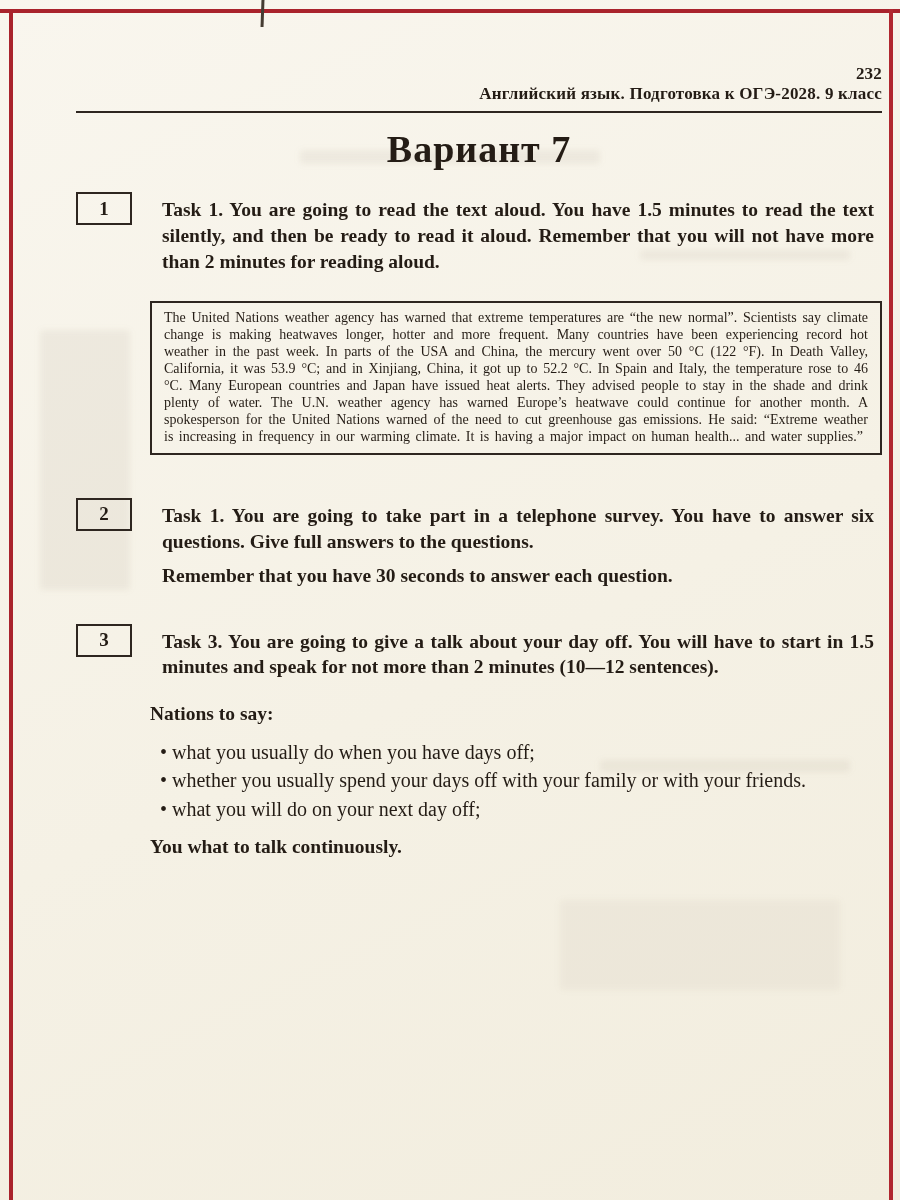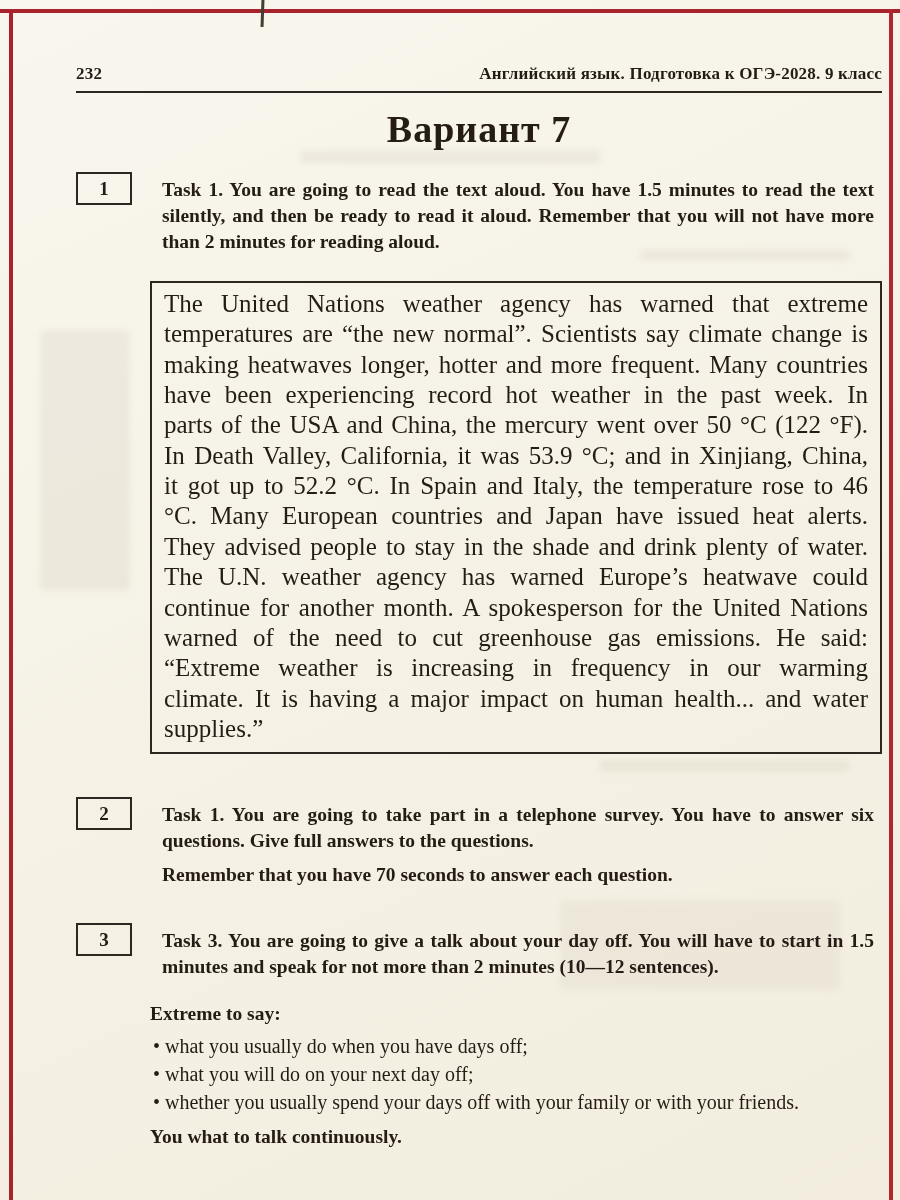--- a/index.html
+++ b/index.html
@@ -24,21 +24,21 @@
   .g2 { left:640px; top:250px; width:210px; height:10px; }
   .g3 { left:40px;  top:330px; width:90px;  height:260px; }
   .g4 { left:600px; top:760px; width:250px; height:12px; }
   .g5 { left:560px; top:900px; width:280px; height:90px; background:rgba(110,95,75,0.05); }
 
   .content { position:absolute; left:76px; top:64px; width:806px; }
 
   .page-header {
     display:flex; justify-content:space-between; align-items:flex-end;
     font-size:17px; font-weight:bold; letter-spacing:0.2px;
-    padding-bottom:7px; border-bottom:2px solid #2e2620;
+    padding-bottom:7px; border-bottom:2px solid #2e2620;flex-direction:column;
   }
   .variant-title {
     margin:14px 0 18px 0;
     text-align:center; font-size:38px; font-weight:bold; letter-spacing:1px;
   }
 
   .task { display:flex; align-items:flex-start; }
   .task-1 { margin-top:10px; }
   .task-2 { margin-top:40px; }
   .task-3 { margin-top:24px; }
@@ -48,27 +48,27 @@
     display:flex; align-items:center; justify-content:center;
     font-weight:bold; font-size:19px;
   }
   .task-body { flex:1; font-weight:bold; font-size:19.5px; line-height:1.33; text-align:justify; }
   .task-body p { margin:8px; }
 
   .reading-box {
     margin:18px 0 0 74px;
     border:2px solid #2e2620;
     padding:6px 12px 8px 12px;
-    font-size:25px; line-height:1.215; text-align:justify;
+    font-size:14px; line-height:1.215; text-align:justify;
     word-spacing:2px;
   }
 
   .say-block { margin:12px 0 0 74px; font-size:20px; line-height:1.42; }
   .say-label { font-weight:bold; font-size:19.5px; margin:0 0 4px 0; }
-  .say-list  { list-style:none; margin:3px; padding:0; }
+  .say-list  { list-style:none; margin:10px; padding:0; }
   .say-list li { padding-left:22px; text-indent:-22px; }
   .say-list li::before { content:"\2022\00a0"; }
   .talk-footer { font-weight:bold; font-size:19.5px; margin:6px 0 0 0; }
 </style>
 </head>
 <body>
 
 <div class="page">
 
   <div class="edge-top"></div>
@@ -99,35 +99,35 @@
     </div>
 
     <div class="reading-box">
       <span>The United Nations weather agency has warned that extreme temperatures are “the new normal”. Scientists say climate change is making heatwaves longer, hotter and more frequent. Many countries have been experiencing record hot weather in the past week. In parts of the USA and China, the mercury went over 50 °C (122 °F). In Death Valley, California, it was 53.9 °C; and in Xinjiang, China, it got up to 52.2 °C. In Spain and Italy, the temperature rose to 46 °C. Many European countries and Japan have issued heat alerts. They advised people to stay in the shade and drink plenty of water. The U.N. weather agency has warned Europe’s heatwave could continue for another month. A spokesperson for the United Nations warned of the need to cut greenhouse gas emissions. He said: “Extreme weather is increasing in frequency in our warming climate. It is having a major impact on human health... and water supplies.”</span>
     </div>
 
     <div class="task task-2">
       <div class="task-num">2</div>
       <div class="task-body">
         <p>Task 1. You are going to take part in a telephone survey. You have to answer six questions. Give full answers to the questions.</p>
-        <p>Remember that you have 70 seconds to answer each question.</p>
+        <p>Remember that you have 30 seconds to answer each question.</p>
       </div>
     </div>
 
     <div class="task task-3">
       <div class="task-num">3</div>
       <div class="task-body">
         <p>Task 3. You are going to give a talk about your day off. You will have to start in 1.5 minutes and speak for not more than 2 minutes (10—12 sentences).</p>
       </div>
     </div>
 
     <div class="say-block">
-      <p class="say-label">Extreme to say:</p>
+      <p class="say-label">Nations to say:</p>
       <ul class="say-list">
         <li>what you usually do when you have days off;</li>
+        <li>whether you usually spend your days off with your family or with your friends.</li>
         <li>what you will do on your next day off;</li>
-        <li>whether you usually spend your days off with your family or with your friends.</li>
       </ul>
       <p class="talk-footer">You what to talk continuously.</p>
     </div>
 
   </div>
 </div>
 
 </body></html>

